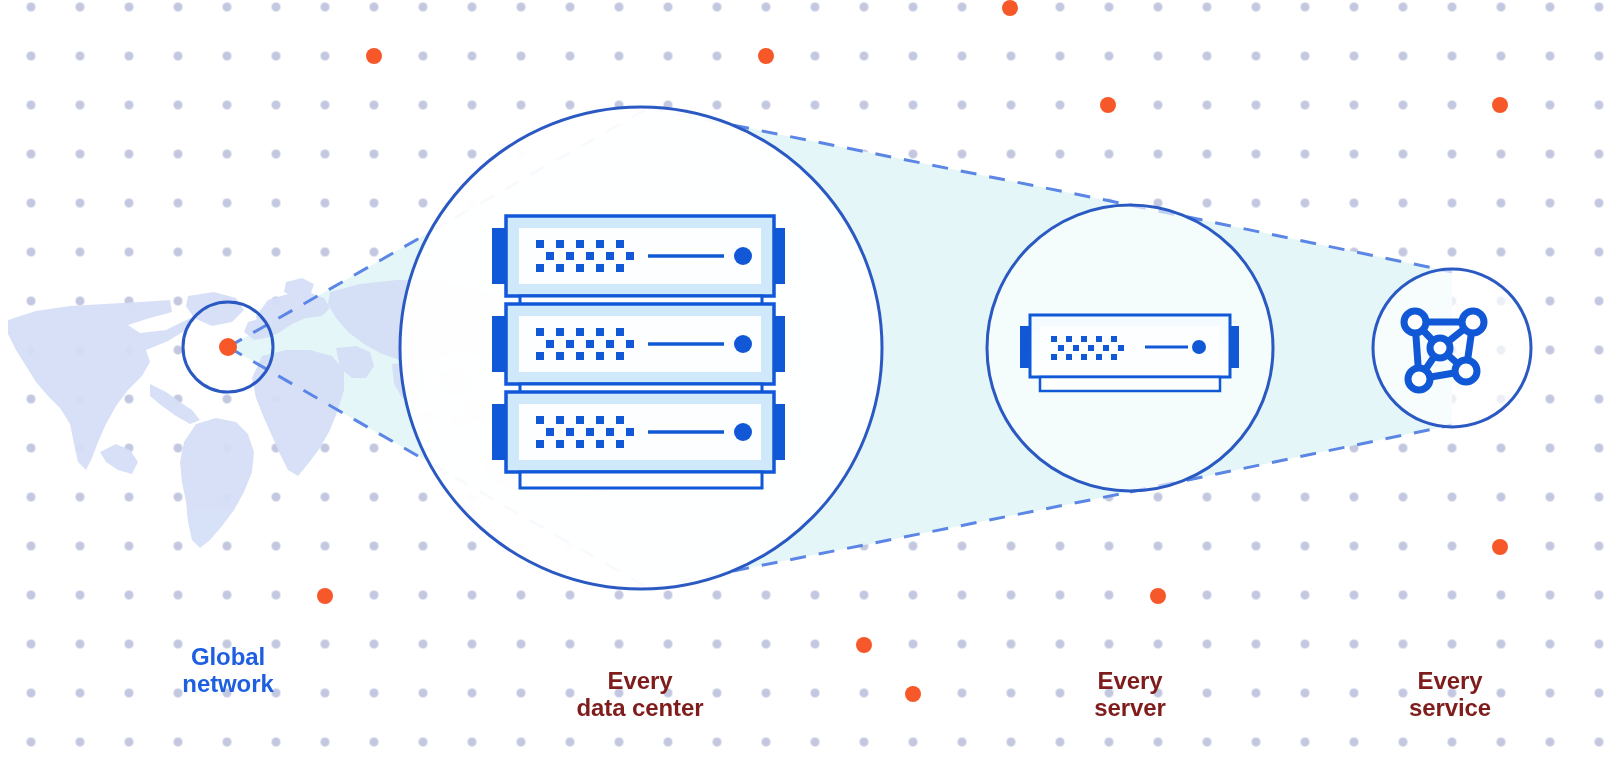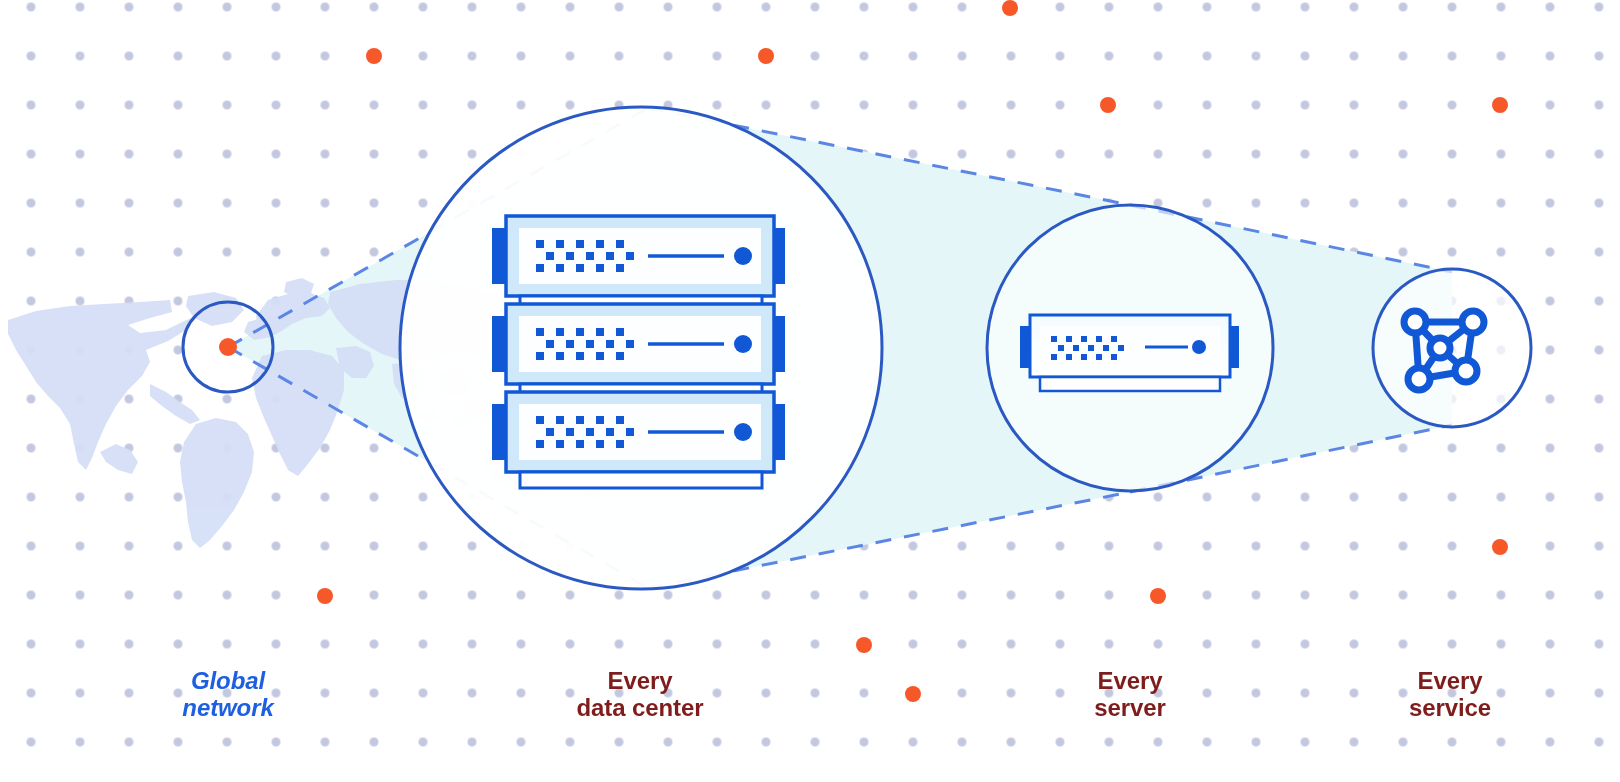--- a/index.html
+++ b/index.html
@@ -33,21 +33,21 @@
     font-size: 24px;
     font-weight: 700;
     line-height: 1.12;
     letter-spacing: -0.1px;
     white-space: pre-line;
     pointer-events: none;
   }
   .label.dark  { color: #7f1d1d; }
   .label.blue  { color: #1d5fe0; }
 
-  #label-global      { left: 128px;  top: 668px; width: 200px; font-style: italic; }
+  #label-global      { left: 128px;  top: 644px; width: 200px; }
   #label-datacenter  { left: 540px;  top: 668px; width: 200px; }
   #label-server      { left: 1030px; top: 668px; width: 200px; }
   #label-service     { left: 1350px; top: 668px; width: 200px; }
 </style>
 </head>
 <body>
 
 <div id="stage">
 
   <svg id="scene" viewBox="0 0 1620 782" xmlns="http://www.w3.org/2000/svg">

